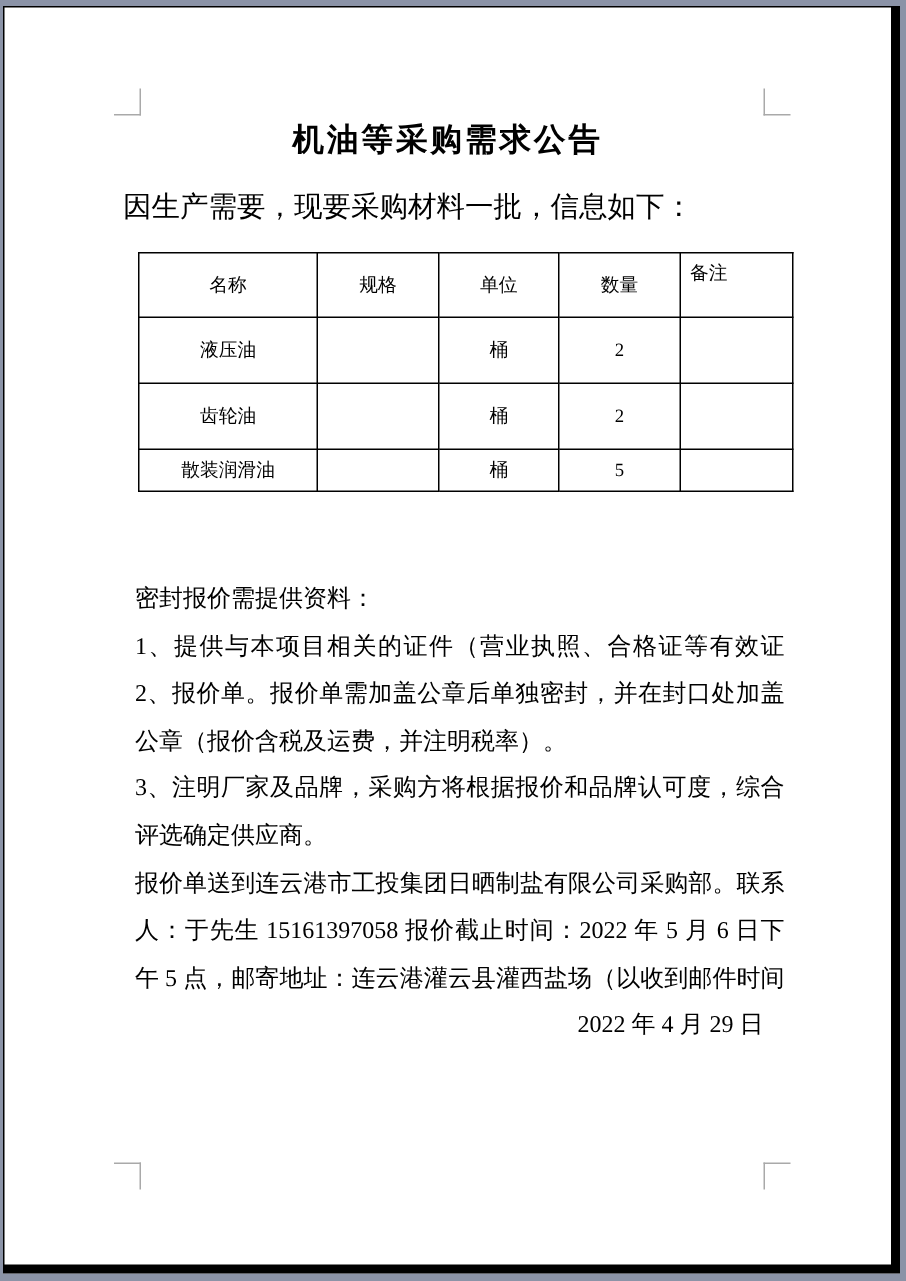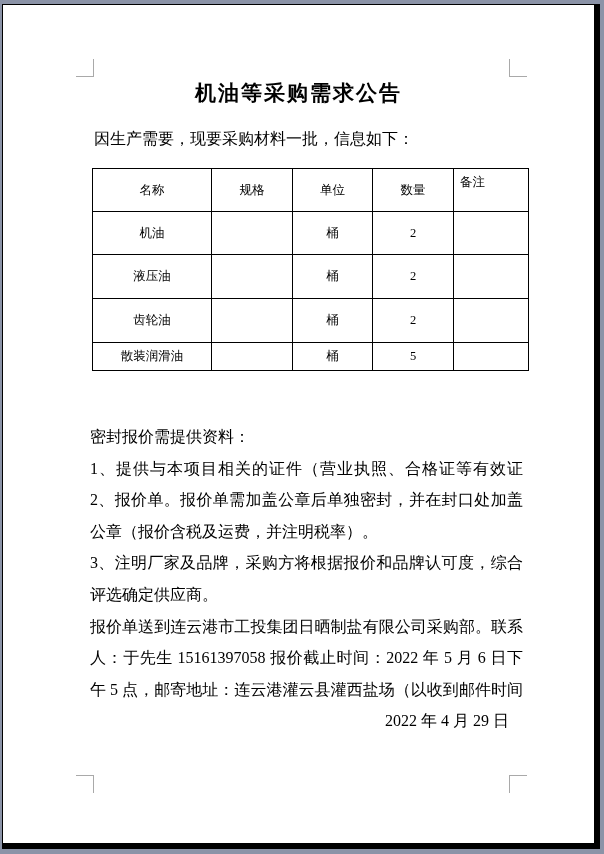--- a/index.html
+++ b/index.html
@@ -47,24 +47,24 @@
     right: 0;
     top: 76px;
     text-align: center;
     font-size: 21px;
     line-height: 24px;
     font-weight: bold;
     letter-spacing: 2px;
   }
   .intro-line {
     position: absolute;
-    left: 91px;
+    left: 79px;
     top: 121px;
     width: 440px;
-    font-size: 16px;
+    font-size: 19px;
     line-height: 26px;
   }
   table.items {
     position: absolute;
     left: 89px;
     top: 163px;
     width: 436px;
     border-collapse: collapse;
     table-layout: fixed;
   }
@@ -92,21 +92,20 @@
   tr.r2  { height: 44px; }
   tr.r3  { height: 44px; }
   tr.r4  { height: 28px; }
 
   .body-block {
     position: absolute;
     left: 87px;
     top: 379px;
     width: 433px;
     font-size: 16px;
-    margin-top: 37px;
   }
   .body-block .line {
     height: 31.6px;
     line-height: 31.6px;
     white-space: normal;
     overflow: hidden;
   }
   .body-block .line.j {
     text-align: justify;
     text-align-last: justify;
@@ -140,27 +139,20 @@
           <col class="c5">
       </colgroup>
       <tbody>
           <tr class="h">
         <th>名称</th>
         <th>规格</th>
         <th>单位</th>
         <th>数量</th>
         <th class="remark">备注</th>
       </tr>
-      <tr class="r1">
-        <td>机油</td>
-        <td></td>
-        <td>桶</td>
-        <td>2</td>
-        <td></td>
-      </tr>
       <tr class="r2">
         <td>液压油</td>
         <td></td>
         <td>桶</td>
         <td>2</td>
         <td></td>
       </tr>
       <tr class="r3">
         <td>齿轮油</td>
         <td></td>

